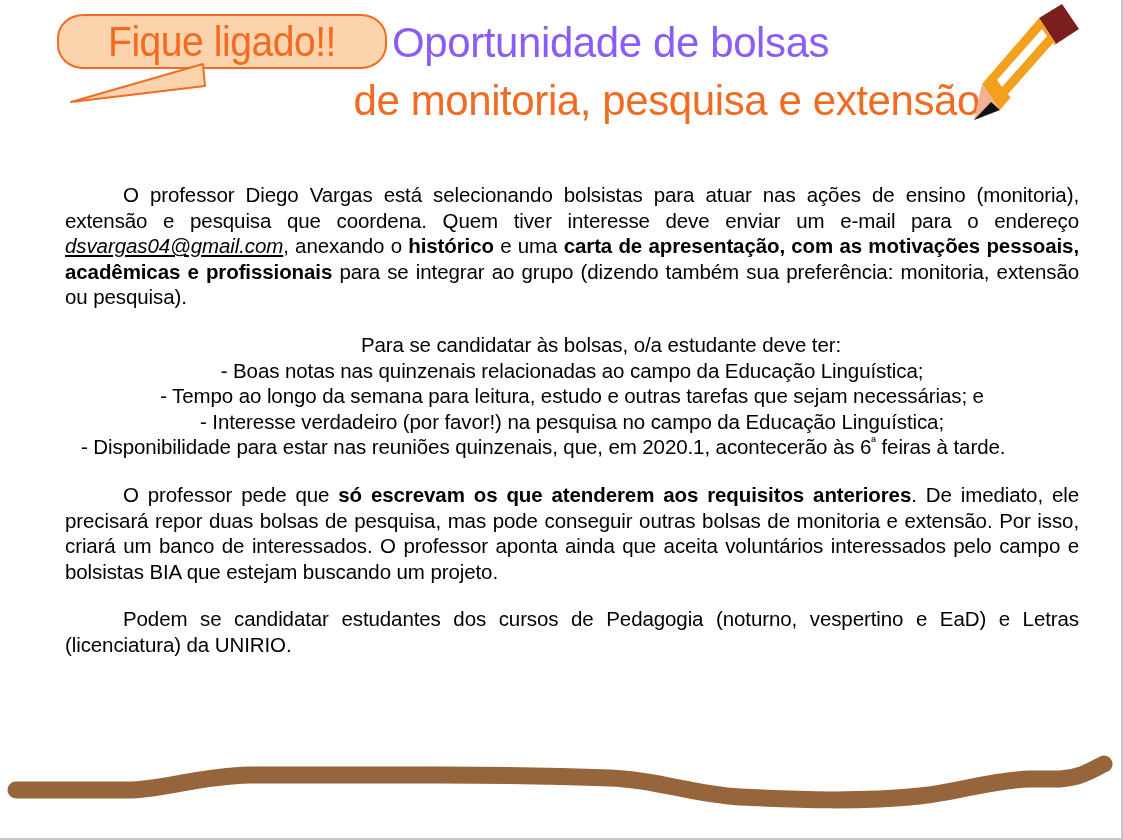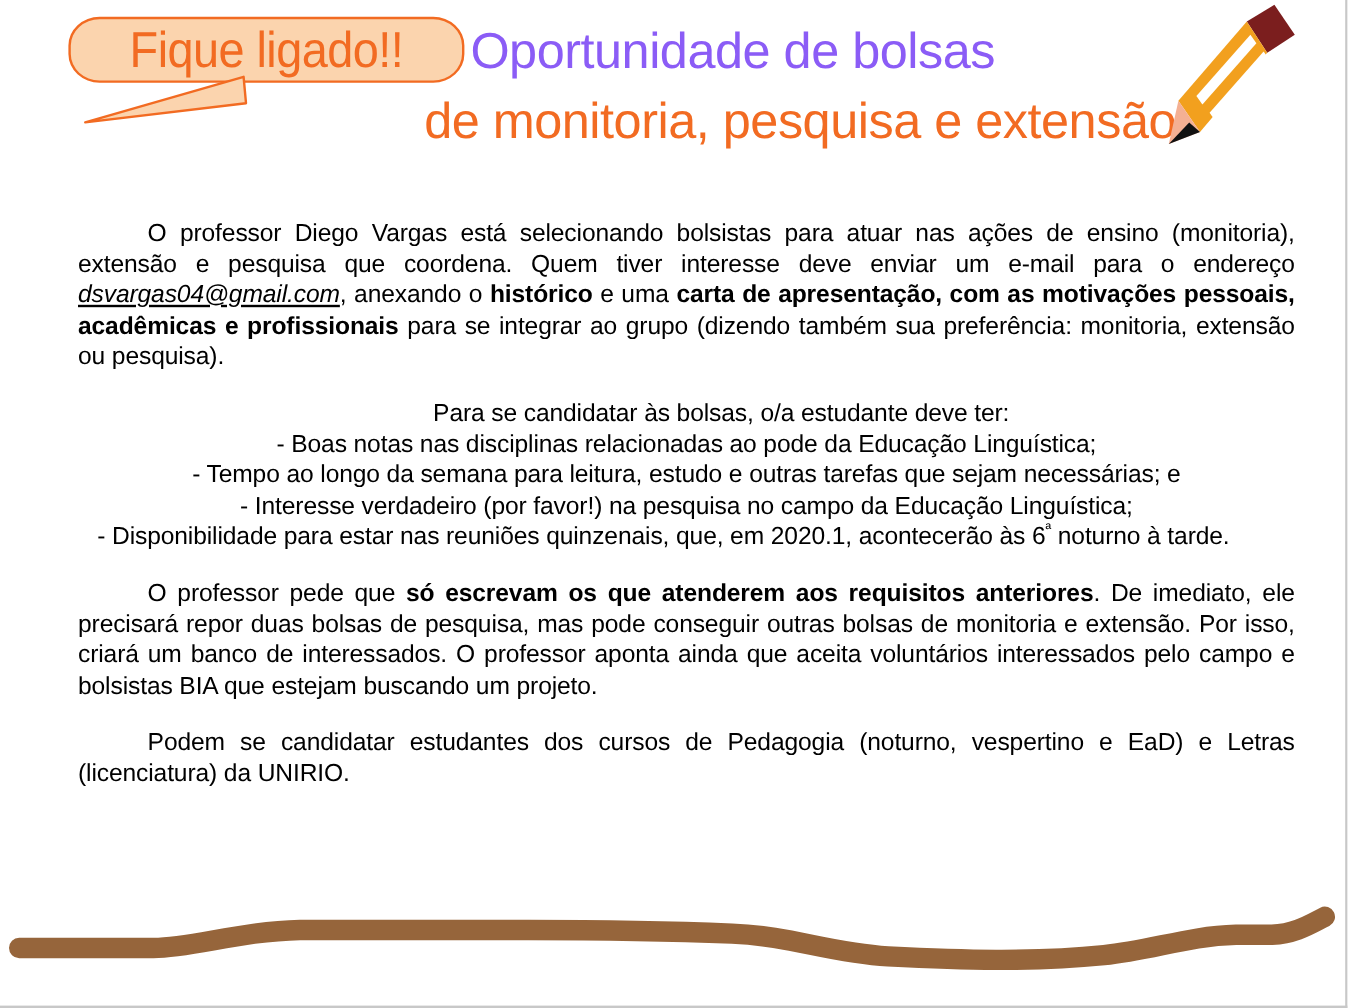--- a/index.html
+++ b/index.html
@@ -191,24 +191,24 @@
   </div>
 
   <div class="body-copy">
 
     <p class="p-indent"><span>O professor Diego Vargas está selecionando bolsistas para atuar nas ações de ensino (monitoria), extensão e pesquisa que coordena. Quem tiver interesse deve enviar um e-mail para o endereço </span><a class="link-email" href="#">dsvargas04@gmail.com</a><span>, anexando o </span><span class="bold">histórico</span><span> e uma </span><span class="bold">carta de apresentação, com as motivações pessoais, acadêmicas e profissionais</span><span> para se integrar ao grupo (dizendo também sua preferência: monitoria, extensão ou pesquisa).</span></p>
 
     <div class="para-gap"></div>
 
     <div class="req-list">
       <p class="req-line p-indent">Para se candidatar às bolsas, o/a estudante deve ter:</p>
-      <p class="req-line">- Boas notas nas disciplinas relacionadas ao pode da Educação Linguística;</p>
+      <p class="req-line">- Boas notas nas quinzenais relacionadas ao campo da Educação Linguística;</p>
       <p class="req-line">- Tempo ao longo da semana para leitura, estudo e outras tarefas que sejam necessárias; e</p>
       <p class="req-line">- Interesse verdadeiro (por favor!) na pesquisa no campo da Educação Linguística;</p>
-      <p class="req-line-justify"><span>- Disponibilidade para estar nas reuniões quinzenais, que, em 2020.1, acontecerão às 6</span><sup class="ord">ª</sup><span> noturno à tarde.</span></p>
+      <p class="req-line-justify"><span>- Disponibilidade para estar nas reuniões quinzenais, que, em 2020.1, acontecerão às 6</span><sup class="ord">ª</sup><span> feiras à tarde.</span></p>
     </div>
 
     <div class="para-gap"></div>
 
     <p class="p-indent"><span>O professor pede que </span><span class="bold">só escrevam os que atenderem aos requisitos anteriores</span><span>. De imediato, ele precisará repor duas bolsas de pesquisa, mas pode conseguir outras bolsas de monitoria e extensão.  Por isso, criará um banco de interessados. O professor aponta ainda que aceita voluntários interessados pelo campo e bolsistas BIA que estejam buscando um projeto.</span></p>
 
     <div class="para-gap"></div>
 
     <p class="p-indent">Podem se candidatar estudantes dos cursos de Pedagogia (noturno, vespertino e EaD) e Letras (licenciatura) da UNIRIO.</p>
   </div>

